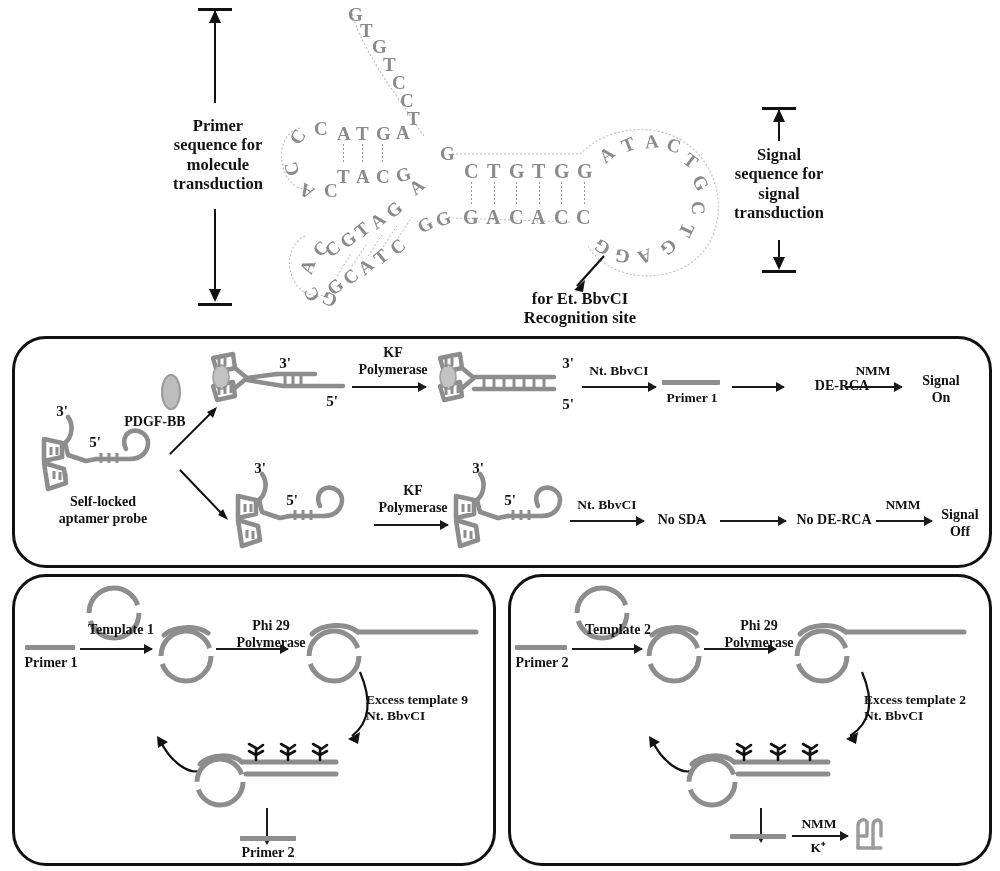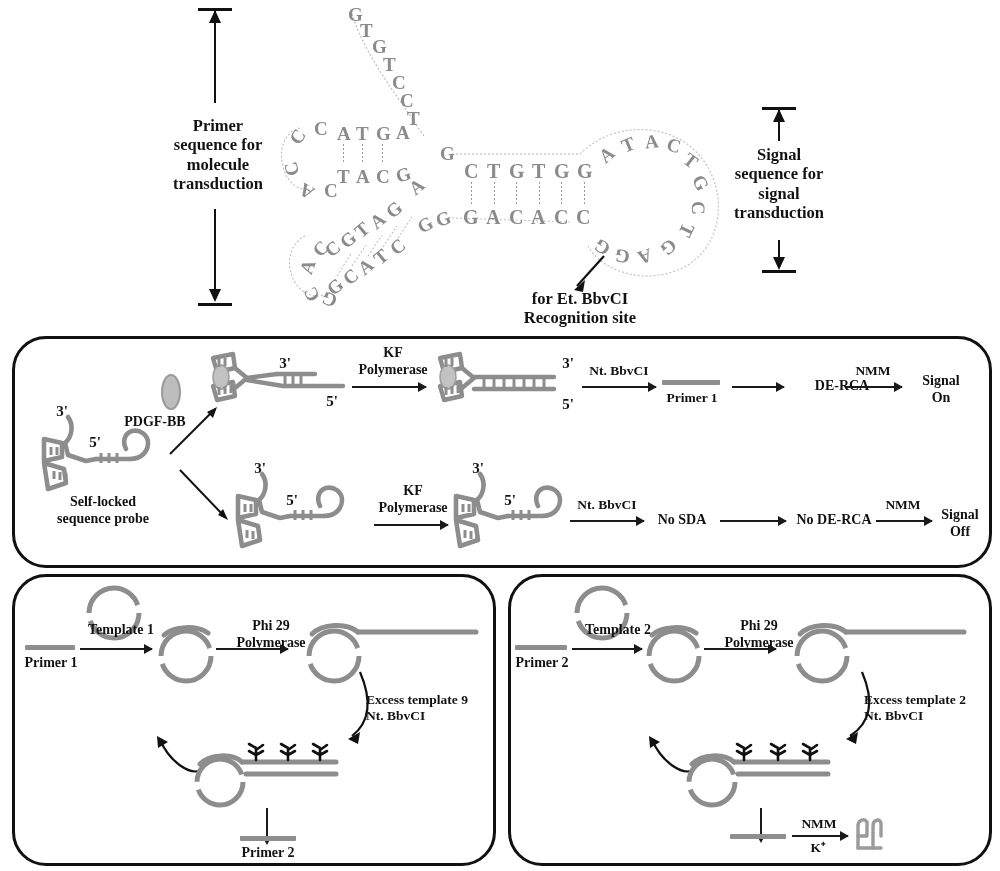--- a/index.html
+++ b/index.html
@@ -217,21 +217,21 @@
       <line x1="28" y1="68" x2="28" y2="76"></line>
       <line x1="63" y1="48" x2="63" y2="58"></line>
       <line x1="71" y1="48" x2="71" y2="58"></line>
       <line x1="79" y1="48" x2="79" y2="58"></line>
     </g>
   </svg>
   <div class="lbl" style="left:52px;top:403px;width:20px;font-size:15px;">3'</div>
   <div class="lbl" style="left:85px;top:434px;width:20px;font-size:15px;">5'</div>
   <div class="lbl" style="left:28px;top:494px;width:150px;font-size:14px;">
     <div>Self-locked</div>
-    <div>sequence probe</div>
+    <div>aptamer probe</div>
   </div>
 
   <svg style="left:158px;top:372px;width:26px;height:40px;">
     <ellipse cx="13" cy="20" rx="9" ry="17" fill="#bdbdbd" stroke="#9a9a9a" stroke-width="2"></ellipse>
   </svg>
   <div class="lbl" style="left:110px;top:414px;width:90px;font-size:14px;">PDGF-BB</div>
 
   <svg style="left:0;top:0;width:1000px;height:871px;">
     <line x1="170" y1="454" x2="213" y2="411" stroke="#111" stroke-width="2"></line>
     <polygon points="217,407 207,412 213,418" fill="#111"></polygon>

